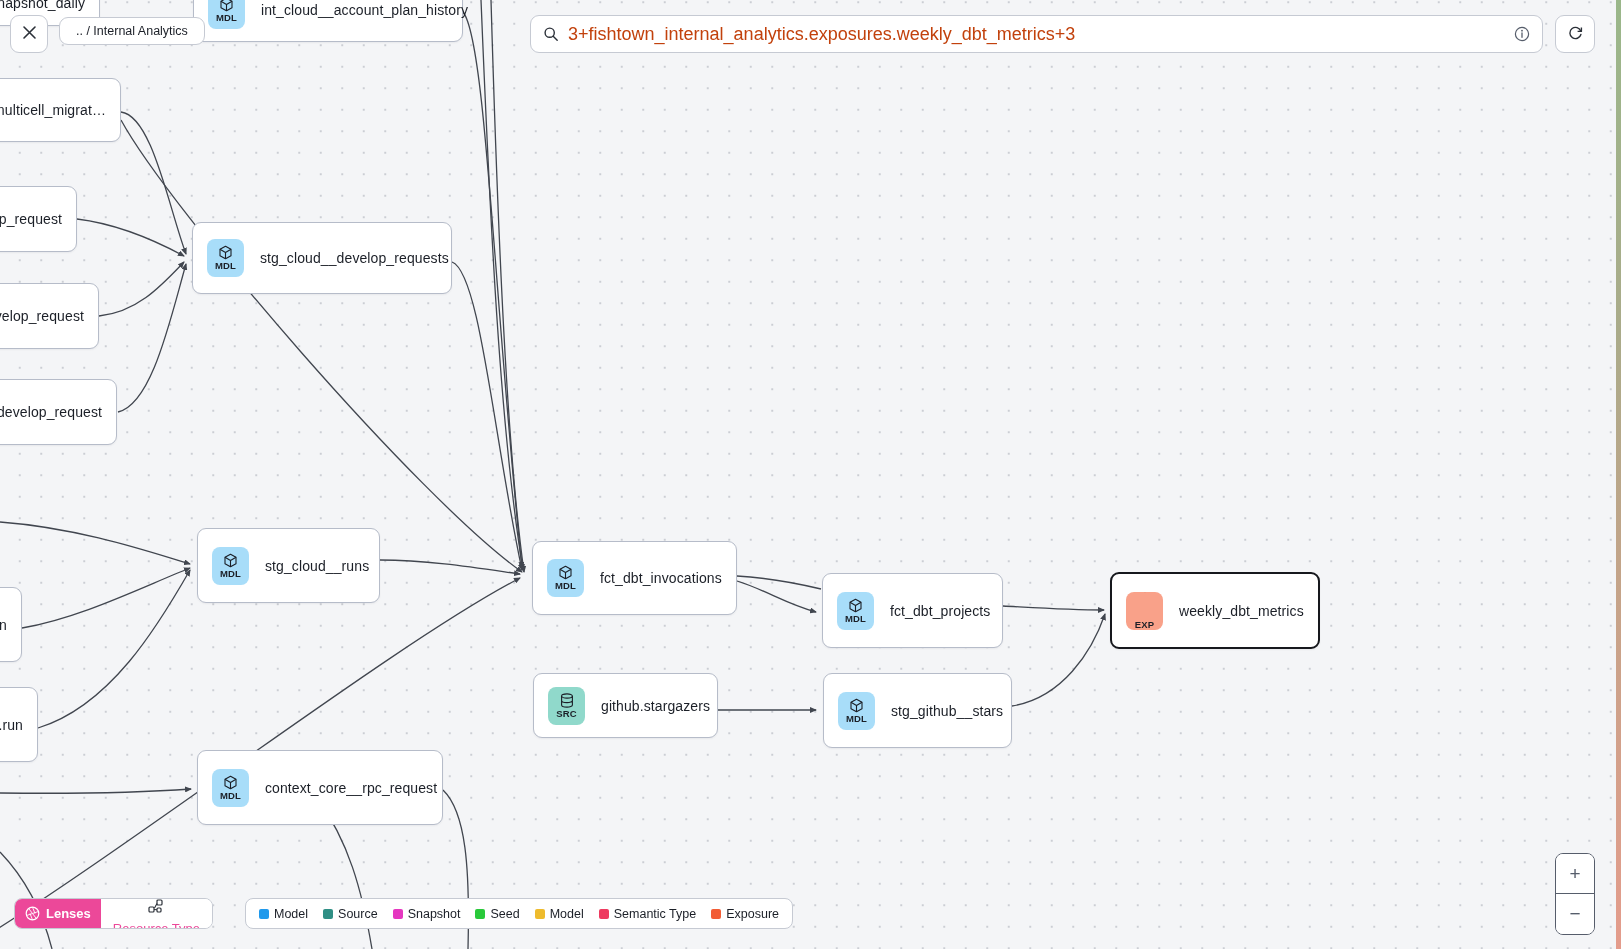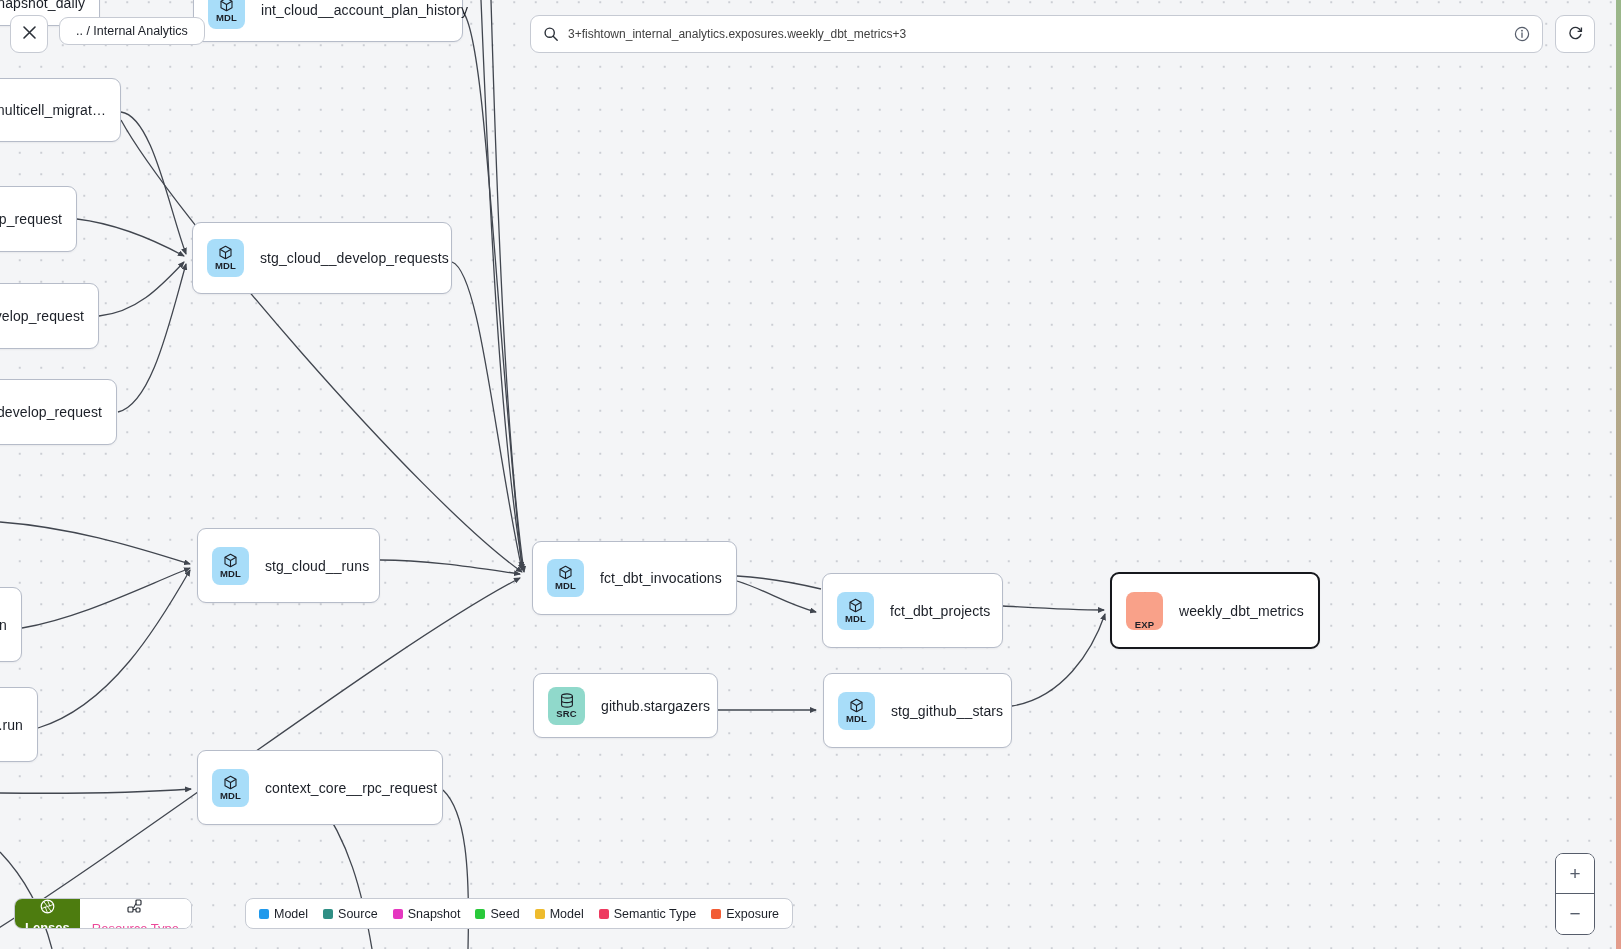--- a/index.html
+++ b/index.html
@@ -38,21 +38,21 @@
     position:absolute;left:59px;top:17px;height:28px;padding:0 16px;
     background:#fff;border:1px solid #c6cad3;border-radius:9px;
     display:flex;align-items:center;font-size:12.5px;color:#1b1f27;cursor:pointer;white-space:nowrap;
   }
   #searchbar{
     position:absolute;left:530px;top:15px;width:1013px;height:38px;
     background:#fff;border:1px solid #c6cad3;border-radius:9px;
     display:flex;align-items:center;padding:0 12px;gap:9px;
   }
   #searchbar input{
-    flex:1;border:none;outline:none;font-size:12px;color:#404040;background:transparent;padding:0;
+    flex:1;border:none;outline:none;font-size:18px;color:#c2410c;background:transparent;padding:0;
   }
   #refresh-btn{left:1555px;top:15px;width:40px;height:38px;}
   
   .bottombar{position:absolute;z-index:6;}
   #lenses-pill{
     left:14px;top:898px;height:31px;display:flex;align-items:stretch;
     border:1px solid #c6cad3;border-radius:8px;overflow:hidden;background:#fff;
   }
   #lenses-btn{
     display:flex;align-items:center;gap:6px;padding:0 10px;
@@ -267,21 +267,21 @@
       <span>
         <svg width="17" height="17" viewBox="0 0 17 17">
             <path d="M13.8 7.2 A5.6 5.6 0 1 0 13.9 10.5" fill="none" stroke="#2b3038" stroke-width="1.4" stroke-linecap="round"></path>
             <path d="M14.4 3.6 L14.4 7.4 L10.6 7.4" fill="none" stroke="#2b3038" stroke-width="1.4" stroke-linejoin="round"></path>
           </svg>
       </span>
     </div>
   </div>
 
   <div id="lenses-pill" class="bottombar">
-    <div id="lenses-btn" style="background: #4d7c0f; flex-direction: column;">
+    <div id="lenses-btn" style="background: #ec4899;">
       <span style="display:flex;">
         <svg width="15" height="15" viewBox="0 0 15 15">
             <circle cx="7.5" cy="7.5" r="6.3" fill="none" stroke="#fff" stroke-width="1.2"></circle>
             <path d="M7.5 1.2 L10 7.5 M13.4 5.5 L7.5 7.5 M11.4 12.6 L7.5 7.5 M7.5 13.8 L5 7.5 M1.6 9.5 L7.5 7.5 M3.6 2.4 L7.5 7.5" stroke="#fff" stroke-width="0.9" fill="none"></path>
           </svg>
       </span>
       <span>Lenses</span>
     </div>
     <div id="resource-type-btn">
       <span style="display:flex;">

